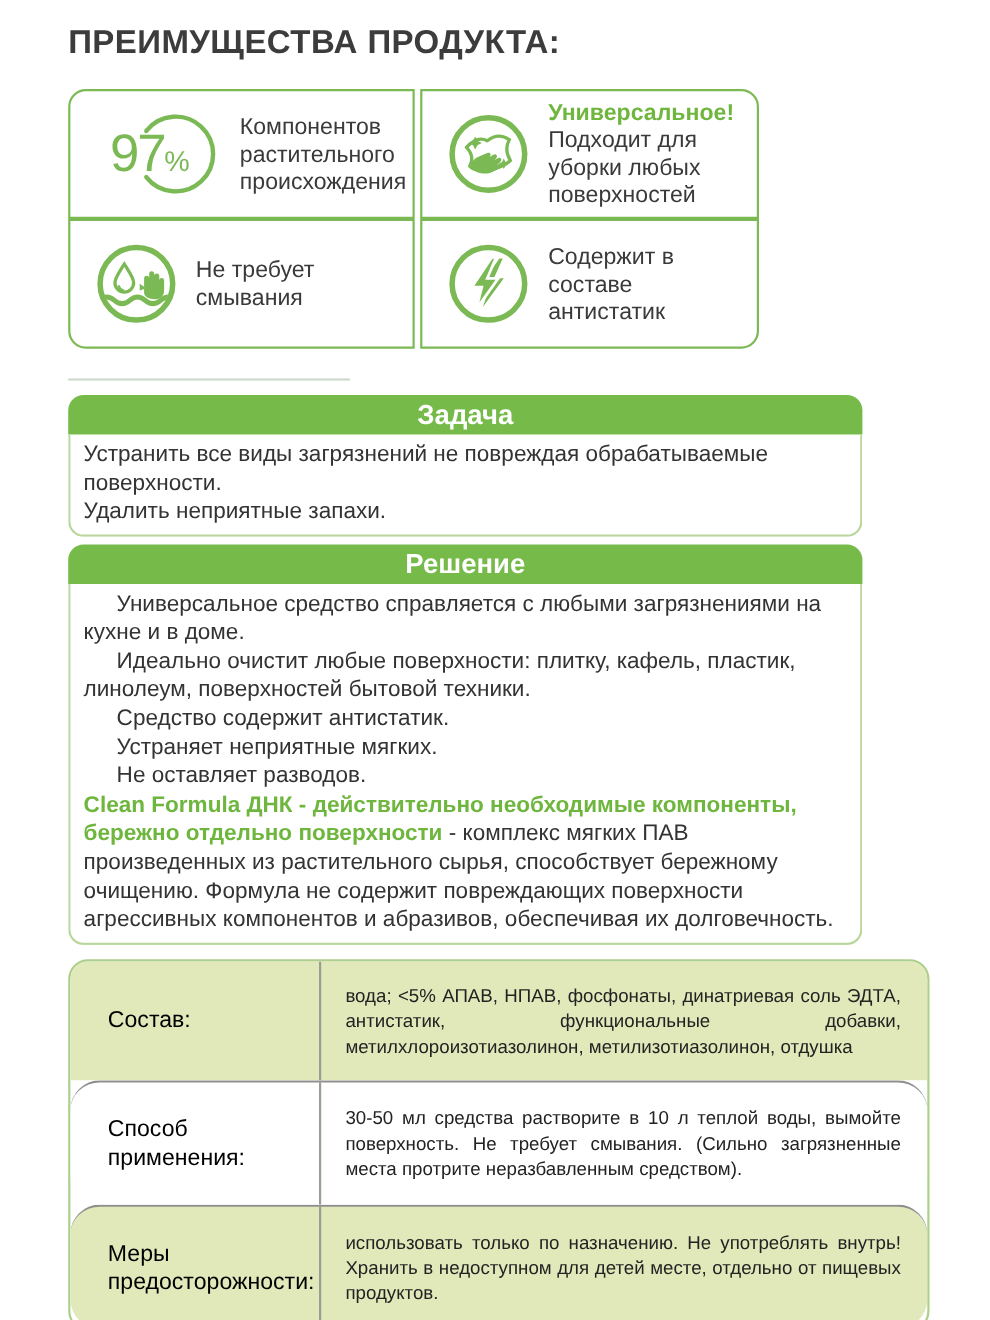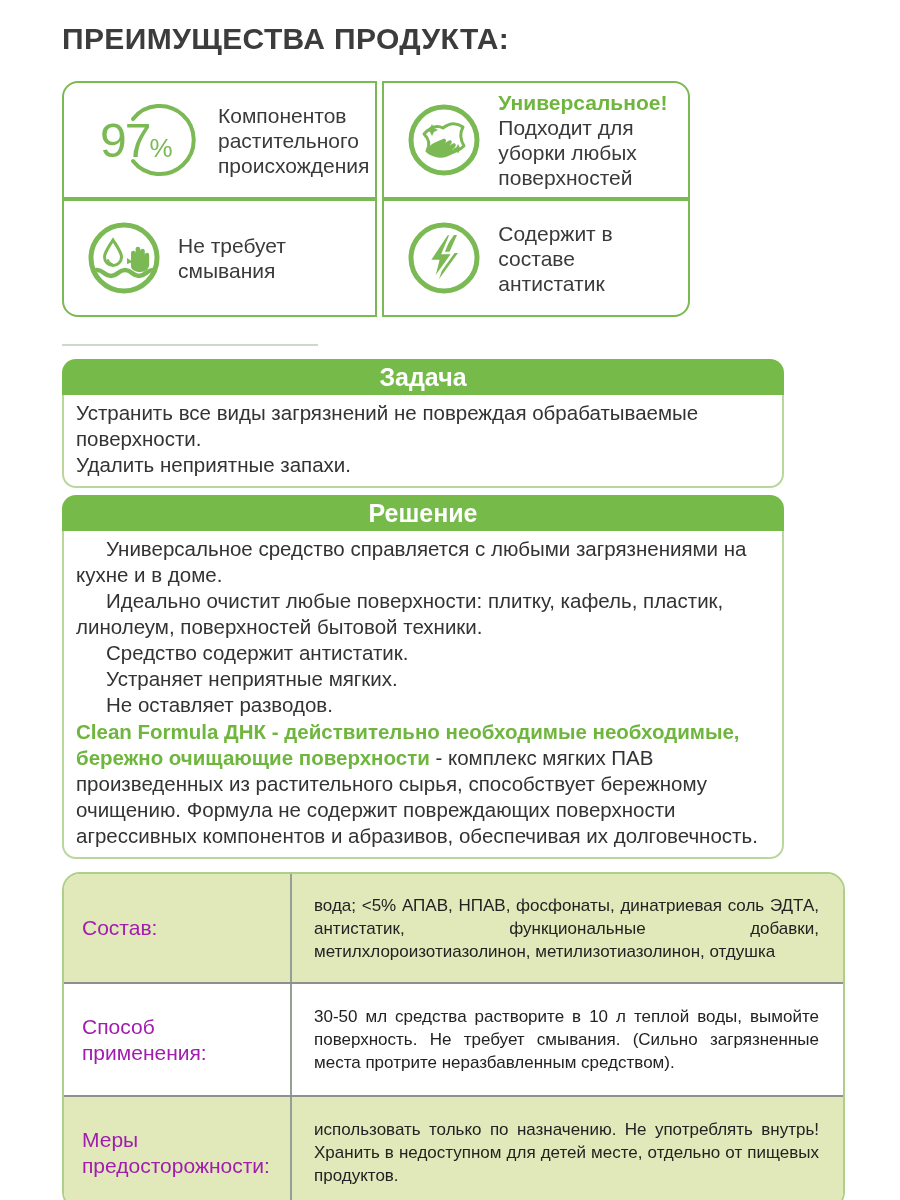--- a/index.html
+++ b/index.html
@@ -55,24 +55,24 @@
   .section-body p{margin:0;text-indent:30px;}
   .section-body p.formula{text-indent:0;margin-top:1px;}
   .green-bold{color:var(--text-green);font-weight:bold;}
 
   
   .info-table{margin-top:13px;width:783px;box-sizing:border-box;
               border:2px solid var(--table-border);border-radius:18px;overflow:hidden;}
   .info-row{display:grid;grid-template-columns:228px 1fr;}
   .info-row.greenbg{background:var(--row-bg);}
   .info-row.whitebg{background:#fff;}
-  .info-row + .info-row{border-top:2px solid var(--divider-gray);}
+  .info-row + .info-row{border-top:2px solid var(--divider-gray);border-radius:27px;}
   .r0{min-height:108px;} .r1{min-height:111px;} .r2{min-height:111px;}
   .cell-label{border-right:2px solid #93a093;display:flex;align-items:center;
-              padding:0 18px;font-size:21px;line-height:26px;color:#a21caf;box-sizing:border-box;}
+              padding:0 34px;font-size:21px;line-height:26px;color:#000000;box-sizing:border-box;}
   .cell-value{display:flex;align-items:center;padding:12px 24px 12px 22px;box-sizing:border-box;}
   .cell-value .inner{font-size:17px;line-height:23px;color:#222;text-align:justify;}
 </style>
 </head>
 <body>
 
 <div class="page">
   <div class="content">
 
     <h1 class="page-title">ПРЕИМУЩЕСТВА ПРОДУКТА:</h1>
@@ -150,21 +150,21 @@
     </div>
 
     <div class="section-box solution-box">
       <div class="section-header">Решение</div>
       <div class="section-body">
         <p>Универсальное средство справляется с любыми загрязнениями на кухне и в доме.</p>
         <p>Идеально очистит любые поверхности: плитку, кафель, пластик, линолеум, поверхностей бытовой техники.</p>
         <p>Средство содержит антистатик.</p>
         <p>Устраняет неприятные мягких.</p>
         <p>Не оставляет разводов.</p>
-        <p class="formula"><span class="green-bold">Clean Formula ДНК - действительно необходимые необходимые, бережно очищающие поверхности</span> <span>- комплекс мягких ПАВ произведенных из растительного сырья, способствует бережному очищению. Формула не содержит повреждающих поверхности агрессивных компонентов и абразивов, обеспечивая их долговечность.</span></p>
+        <p class="formula"><span class="green-bold">Clean Formula ДНК - действительно необходимые компоненты, бережно отдельно поверхности</span> <span>- комплекс мягких ПАВ произведенных из растительного сырья, способствует бережному очищению. Формула не содержит повреждающих поверхности агрессивных компонентов и абразивов, обеспечивая их долговечность.</span></p>
       </div>
     </div>
 
     <div class="info-table">
 
       <div class="info-row greenbg r0">
         <div class="cell-label">Состав:</div>
         <div class="cell-value">
           <div class="inner">вода; &lt;5% АПАВ, НПАВ, фосфонаты, динатриевая соль ЭДТА, антистатик, функциональные добавки, метилхлороизотиазолинон, метилизотиазолинон, отдушка</div>
         </div>

